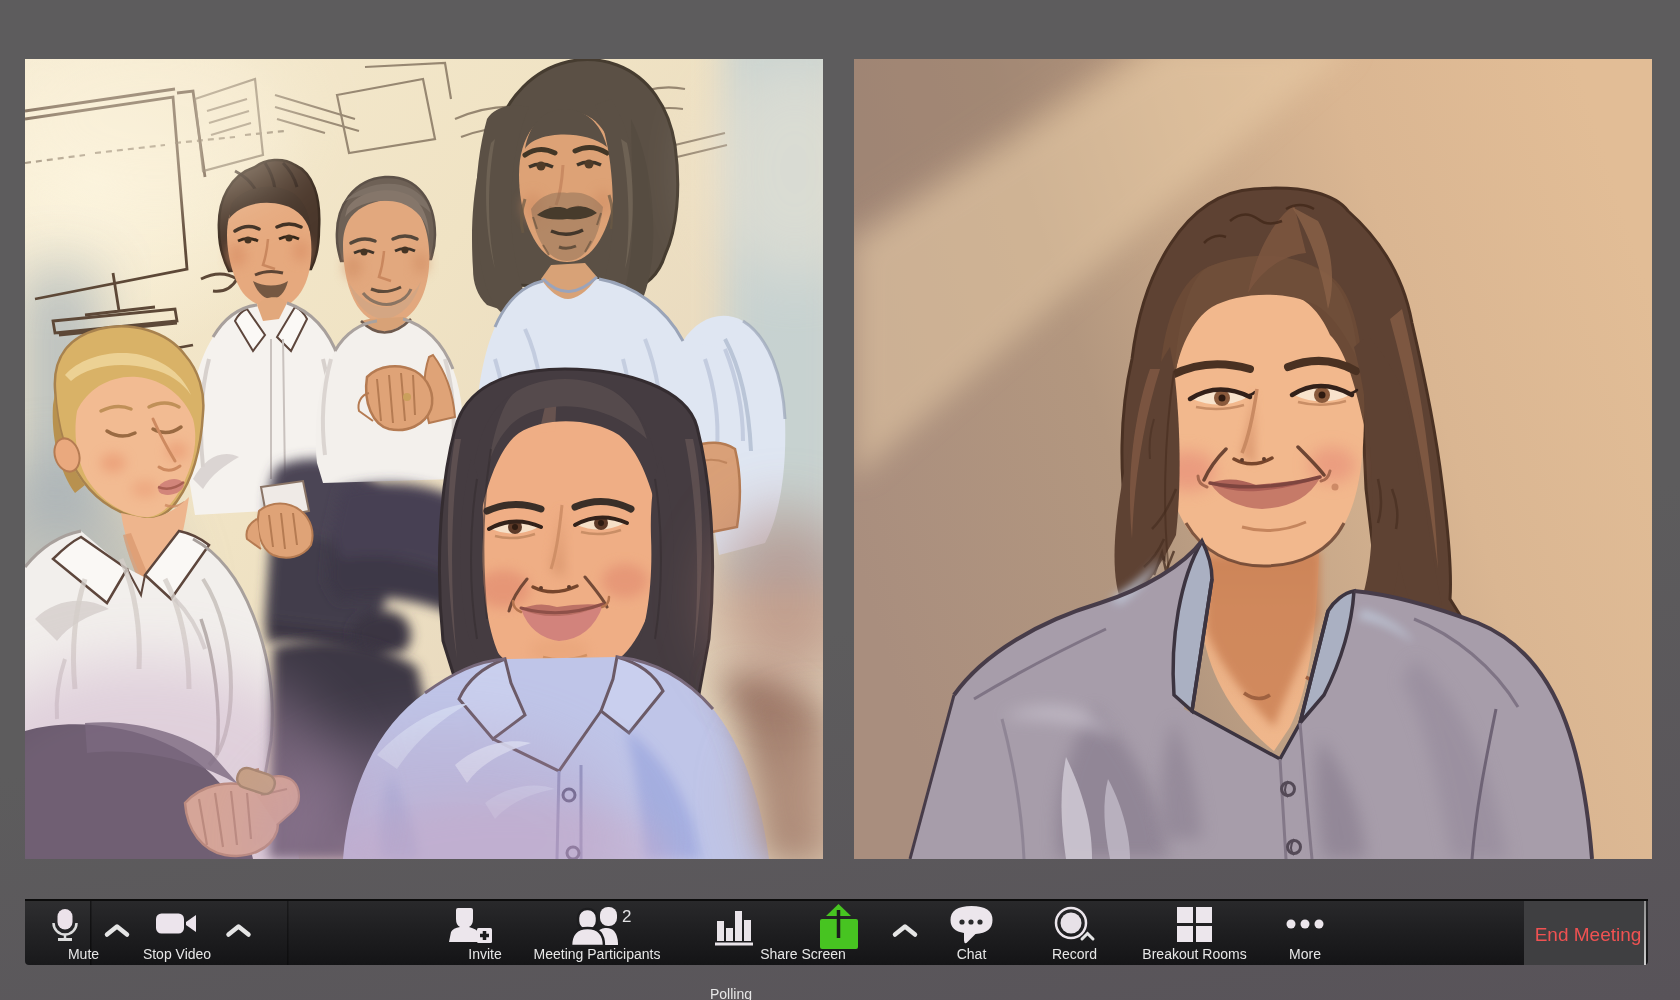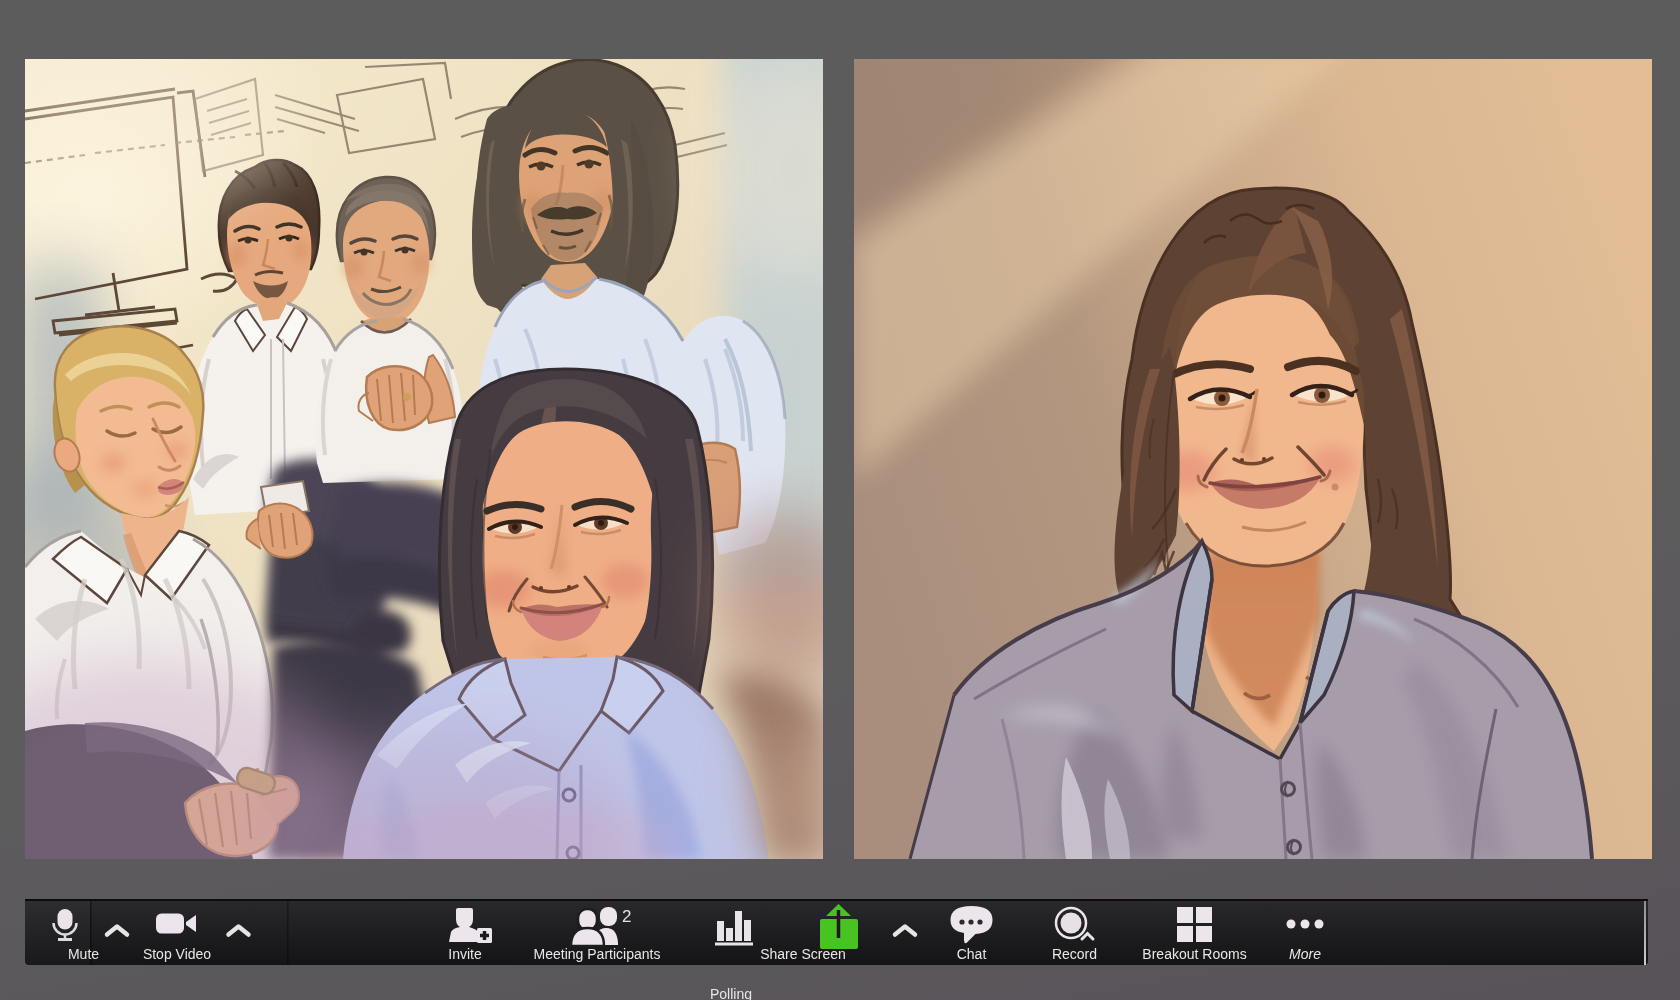--- a/index.html
+++ b/index.html
@@ -472,23 +472,26 @@
       </g>
 
       <g fill="#ece6ec">
         <circle cx="1266" cy="23" r="4.5"></circle>
         <circle cx="1280" cy="23" r="4.5"></circle>
         <circle cx="1294" cy="23" r="4.5"></circle>
       </g>
     </svg>
     <div class="lbl" style="left:38.5px;margin-left:20px;">Mute</div>
     <div class="lbl" style="left:152px;">Stop Video</div>
-    <div class="lbl" style="left:440px;">Invite</div>
+    <div class="lbl" style="left:460px;">Invite</div>
     <div class="lbl" style="left:572px;">Meeting Participants</div>
     <div class="lbl" style="left:706px;margin-top:40px;">Polling</div>
     <div class="lbl" style="left:778px;">Share Screen</div>
     <div class="lbl" style="left:946.5px;text-align:center;">Chat</div>
     <div class="lbl" style="left:1049.5px;text-align:center;">Record</div>
     <div class="lbl" style="left:1169.5px;">Breakout Rooms</div>
-    <div class="lbl" style="left:1280px;font-style:italic;">More</div>
+    <div class="lbl" style="left:1280px;">More</div>
+    <div id="endsec">
+        <span>End Meeting</span>
+      </div>
     <div id="edge"></div>
   </div>
 </div>
 
 </body></html>

